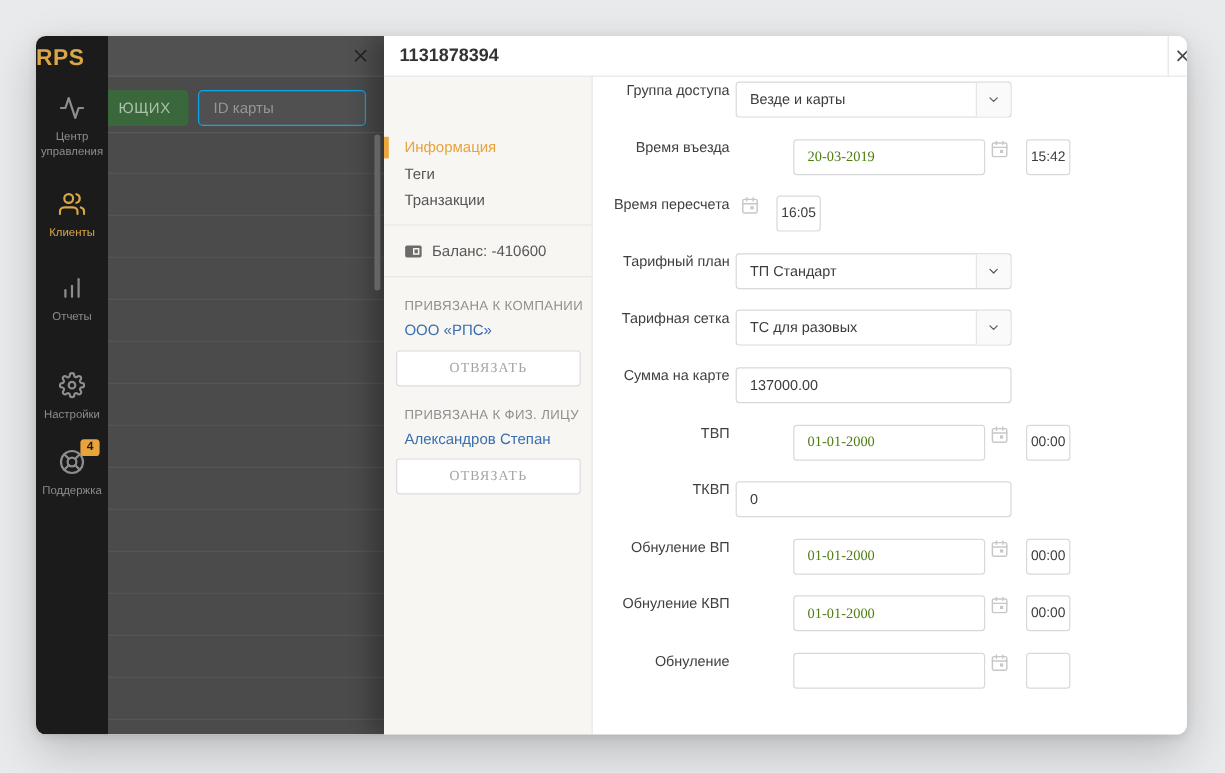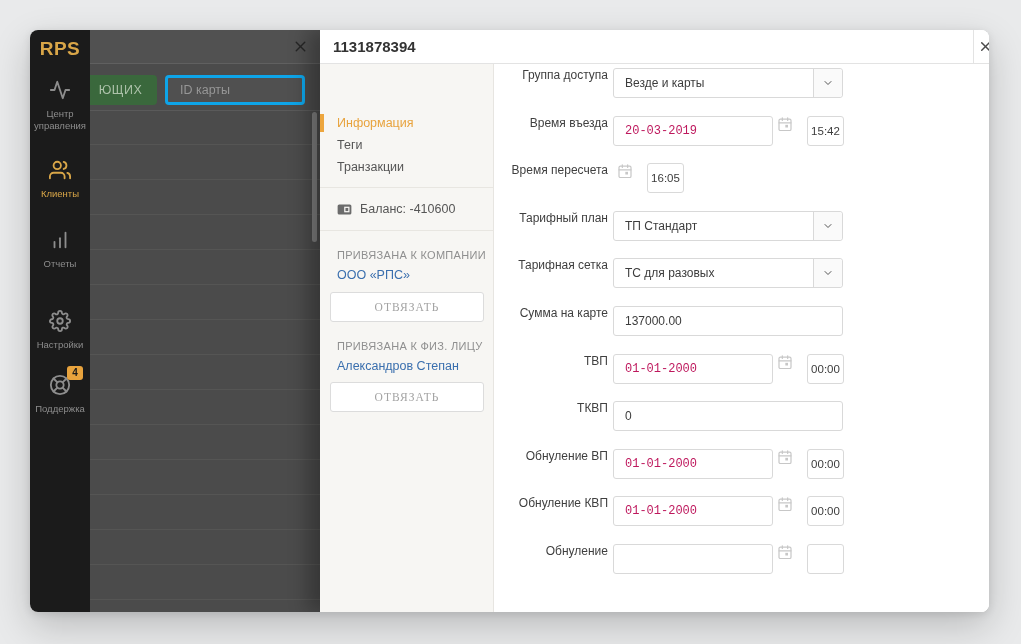--- a/index.html
+++ b/index.html
@@ -3,40 +3,40 @@
 <meta charset="utf-8">
 <style>
   html,body{margin:0;padding:0;}
   body{font-family:"Liberation Sans","DejaVu Sans",sans-serif;background:#e9eaeb;}
   .stage{position:relative;width:1021px;height:644px;background:#e9eaeb;overflow:hidden;}
   .window{position:absolute;left:30px;top:30px;width:959px;height:582px;background:#fff;
           border-radius:8px;box-shadow:0 14px 38px rgba(0,0,0,.20), 0 2px 8px rgba(0,0,0,.10);overflow:hidden;}
 
   
   .sidebar{position:absolute;left:0;top:0;width:60px;height:100%;background:#1b1b1b;z-index:3;}
-  .logo{position:absolute;top:8px;left:0;width:60px;text-align:center;font-size:19px;font-weight:bold;
+  .logo{position:absolute;top:8px;left:0;width:60px;text-align:left;font-size:19px;font-weight:bold;
         letter-spacing:.5px;color:#d9a648;}
   .snav-item{position:absolute;left:0;width:60px;text-align:center;color:#8d8d8d;cursor:pointer;}
   .snav-item .nicon{display:inline-block;width:22px;height:22px;}
   .snav-item .nicon svg{width:22px;height:22px;}
   .snav-item .nlabel{margin-top:3px;font-size:9.5px;line-height:12px;color:#8d8d8d;}
   .snav-item.active,.snav-item.active .nlabel{color:#d9a648;}
   .badge{position:absolute;right:7px;top:-8px;min-width:12px;height:14px;line-height:14px;padding:0 2px;
          background:#e8a33d;color:#1b1b1b;font-size:10px;font-weight:bold;border-radius:3px;}
 
   
   .underlay{position:absolute;left:60px;top:0;width:230px;height:100%;background:#4b4b4b;z-index:1;}
   .u-header{position:absolute;left:0;top:0;right:0;height:33px;background:#515151;border-bottom:1px solid #606060;}
   .u-close{position:absolute;right:11px;top:8px;width:17px;height:17px;color:#262626;cursor:pointer;}
   .u-close svg{width:17px;height:17px;}
   .u-toolbar{position:absolute;left:0;top:34px;right:0;height:46px;border-bottom:1px solid #5a5a5a;}
   .u-greenbtn{position:absolute;left:-6px;top:11px;width:73px;height:30px;background:#3a683c;border-radius:4px;
               color:#adc2aa;font-size:12.5px;letter-spacing:.5px;text-align:center;line-height:30px;cursor:pointer;}
   .u-input{position:absolute;left:75px;top:11px;width:140px;height:30px;box-sizing:border-box;background:#505050;
-           border:3px solid #0ea5e9;border-radius:4px;color:#969696;font-size:12.5px;padding:0 0 0 12px;outline:none;}
+           border:1px solid #0ea5e9;border-radius:4px;color:#969696;font-size:12.5px;padding:0 0 0 12px;outline:none;}
   .u-input::placeholder{color:#969696;}
   .u-list{position:absolute;left:0;top:80px;right:0;bottom:0;overflow:hidden;}
   .u-row{height:34px;border-bottom:1px solid #555554;}
   .u-thumb{position:absolute;right:3px;top:82px;width:5px;height:130px;border-radius:3px;background:#7e7e7e;z-index:2;}
 
   
   .panel{position:absolute;left:290px;top:0;width:669px;height:100%;background:#fff;z-index:4;
          box-shadow:-12px 0 18px rgba(0,0,0,.28);}
   .p-header{position:absolute;left:0;top:0;right:0;height:33px;border-bottom:1px solid #e3e3e3;background:#fff;}
   .p-title{position:absolute;left:13px;top:0;line-height:33px;font-size:15px;font-weight:600;color:#333;}
@@ -66,21 +66,21 @@
   .formarea{position:absolute;left:174px;top:34px;right:0;bottom:0;padding-top:4px;overflow:hidden;background:#fff;}
   .frow{display:flex;height:47.6px;}
   .flabel{width:114px;text-align:right;margin-right:5px;font-size:12px;color:#3f3f3f;flex:none;}
   .ctl{box-sizing:border-box;height:30px;border:1px solid #d9d9d9;border-radius:3px;background:#fff;}
   .select{width:230px;display:flex;align-items:center;cursor:pointer;}
   .selval{flex:1;padding-left:11px;font-size:12px;color:#3c3c3c;}
   .selcaret{width:28px;align-self:stretch;border-left:1px solid #d9d9d9;background:#fafafa;display:flex;
             align-items:center;justify-content:center;color:#555;border-radius:0 3px 3px 0;}
   .selcaret svg{width:12px;height:12px;}
   .tinput{width:230px;padding:0 0 0 11px;font-size:12px;color:#3c3c3c;font-family:inherit;outline:none;}
-  .dinput{width:160px;padding:0 0 0 11px;font-size:12px;color:#be185d;font-family:Liberation Mono, monospace;outline:none;}
+  .dinput{width:160px;padding:0 0 0 11px;font-size:12px;color:#4d7c0f;font-family:Liberation Serif, serif;outline:none;margin-left:48px;}
   .calicon{width:16px;height:17px;margin-left:4px;color:#c7c7c7;flex:none;}
   .calicon svg{width:16px;height:17px;display:block;}
   .timeinput{width:37px;margin-left:14px;text-align:center;padding:0;font-size:11.5px;color:#3c3c3c;
              font-family:inherit;outline:none;flex:none;}
 </style>
 </head>
 <body>
 
 <div class="stage">
   <div class="window">

